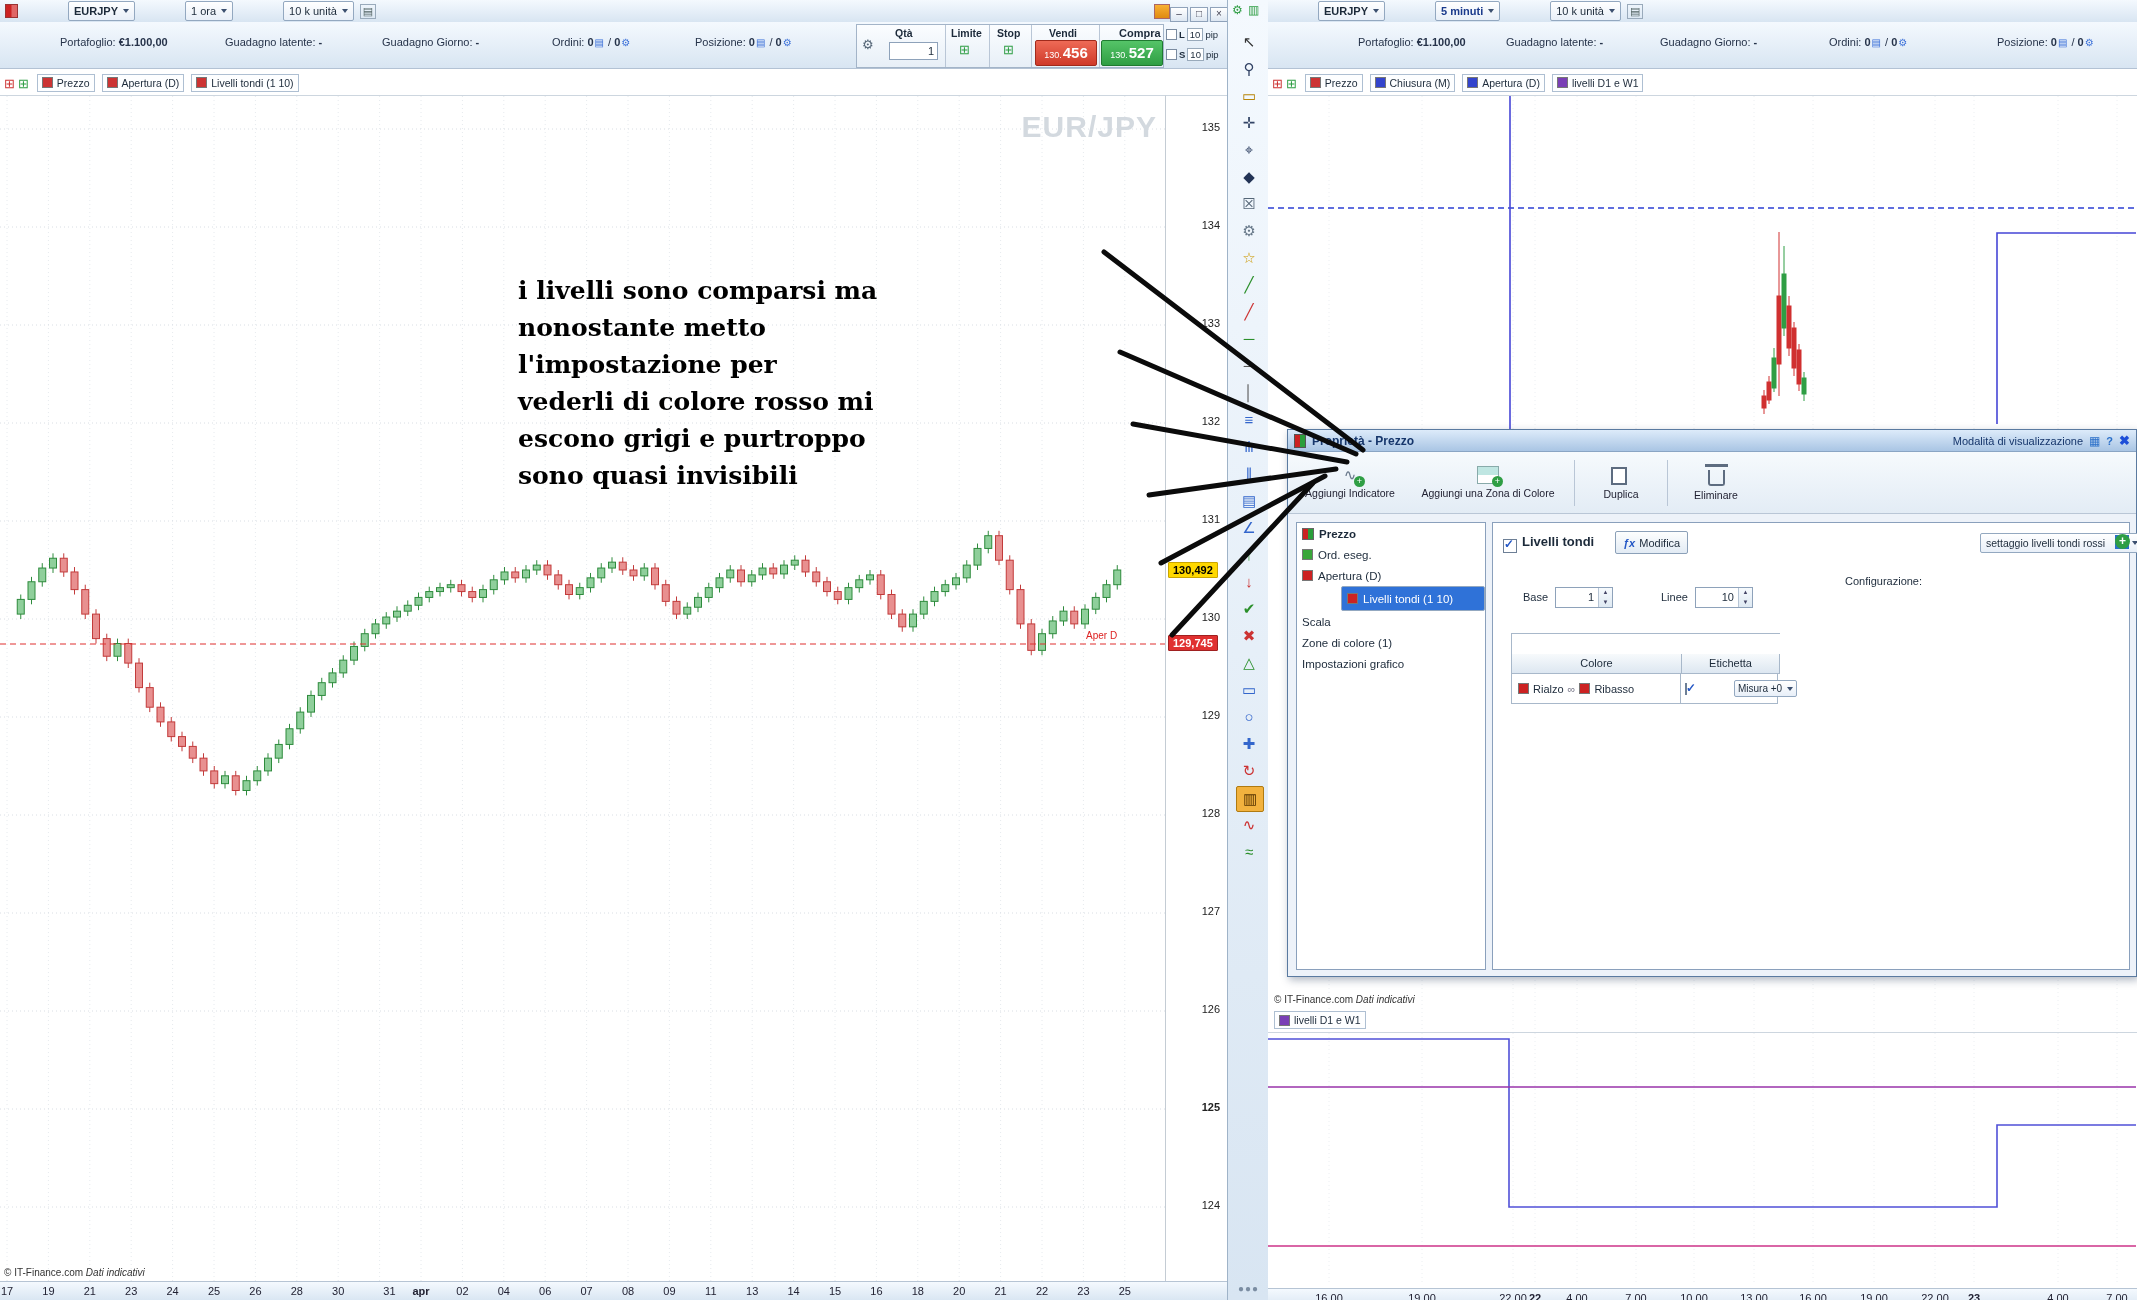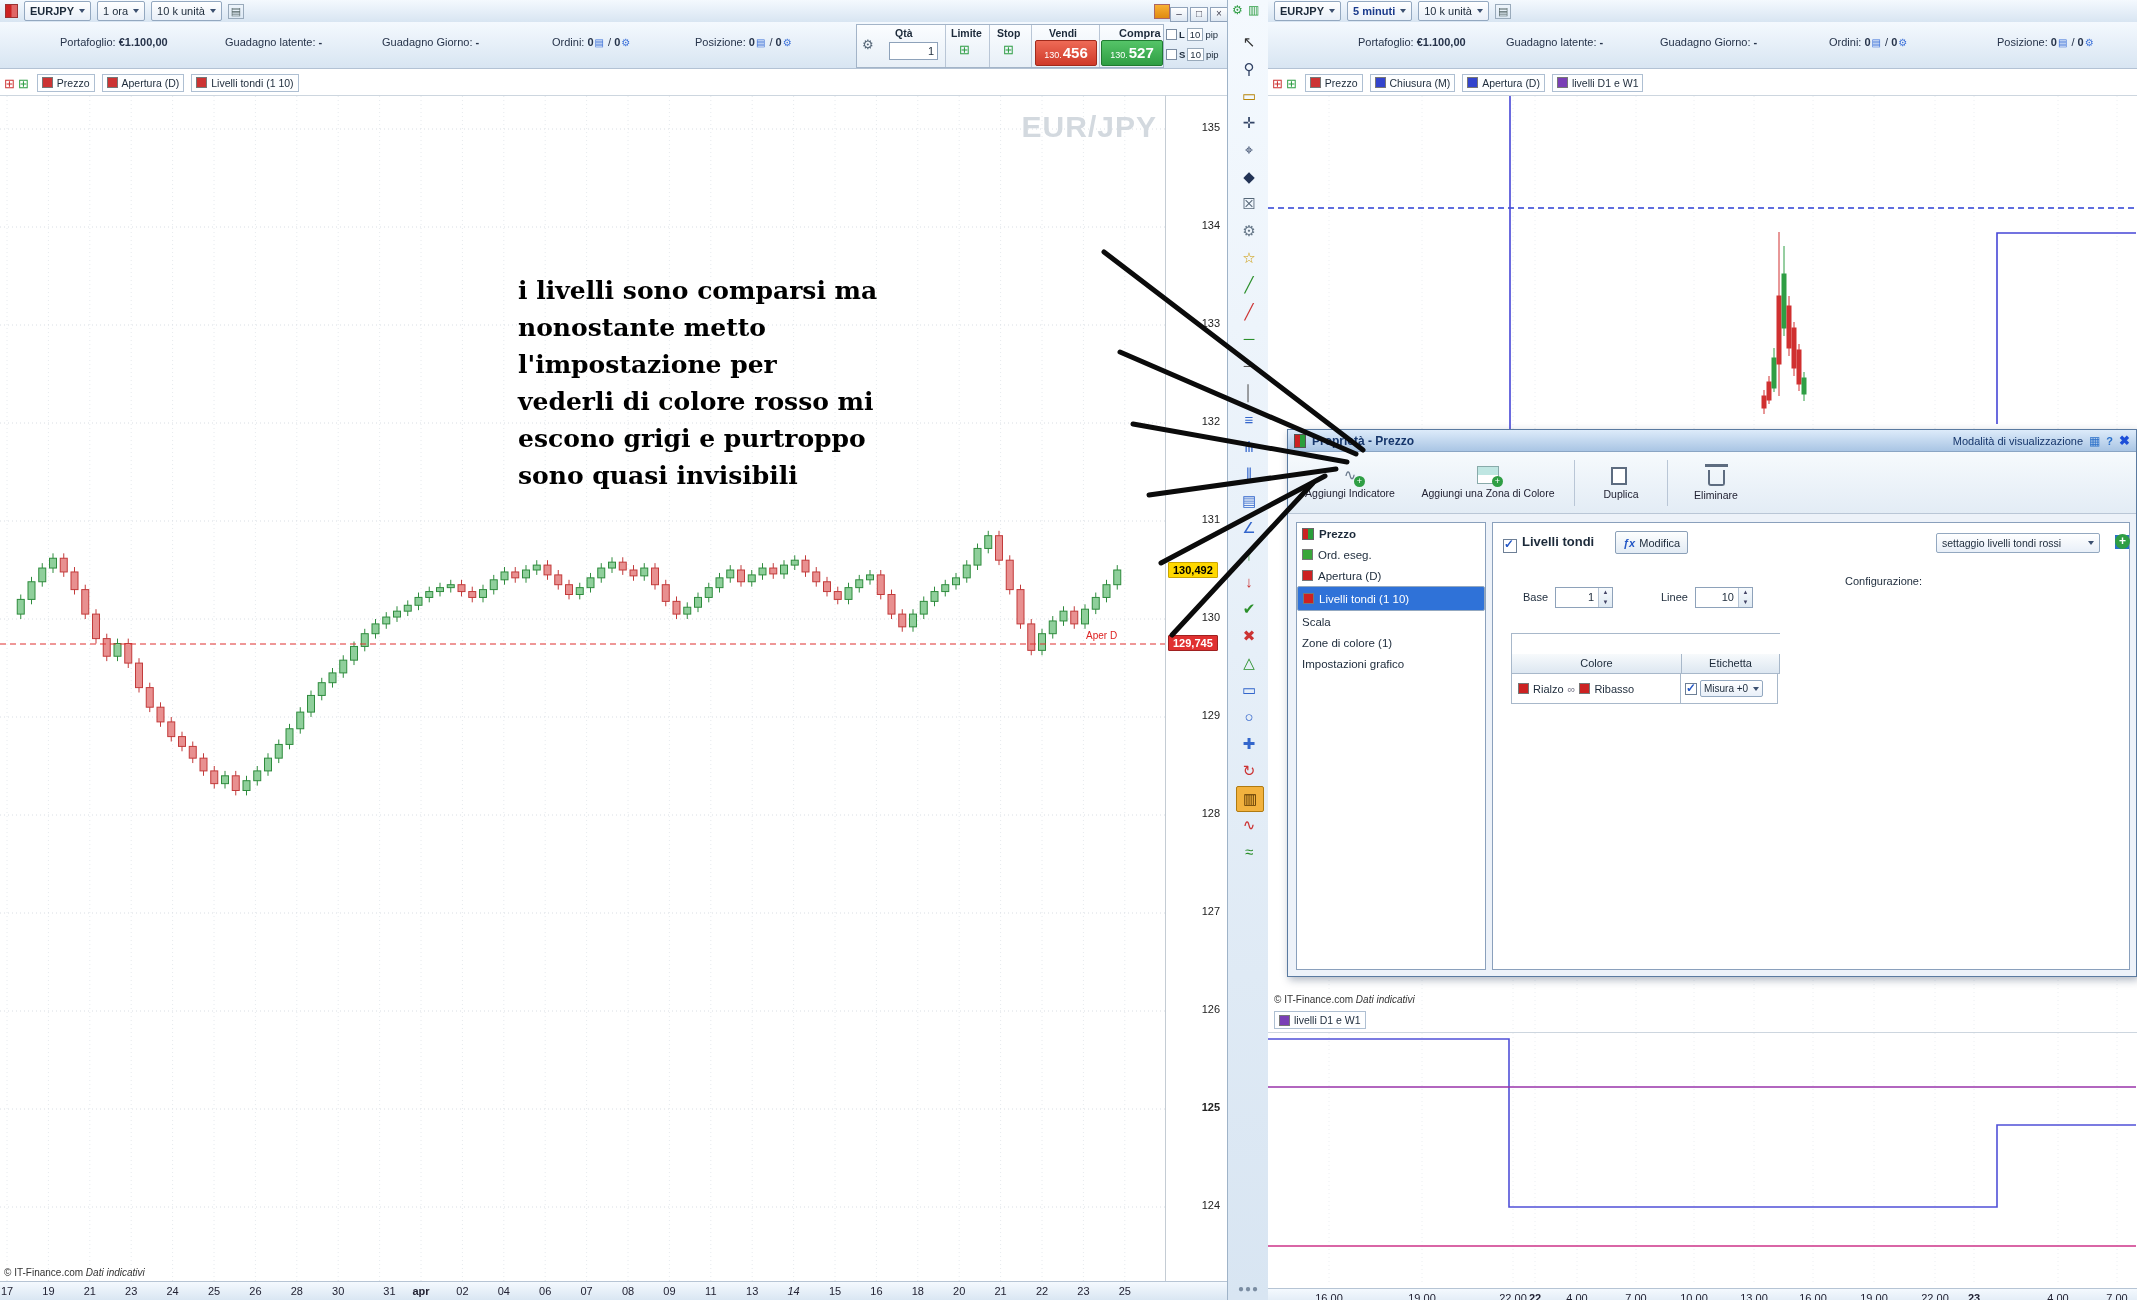--- a/index.html
+++ b/index.html
@@ -2,21 +2,21 @@
 <html><head>
 <meta charset="utf-8">
 <style>
   html,body{margin:0;padding:0;}
   body{width:2137px;height:1300px;position:relative;overflow:hidden;
        font-family:"Liberation Sans",sans-serif;background:#dfe8f2;color:#1c2a3a;}
   .abs{position:absolute;}
   .chrome{background:linear-gradient(#f4f9fe,#d8e5f2);}
   .win{box-sizing:border-box;}
   .sel{display:inline-flex;align-items:center;gap:5px;background:linear-gradient(#ffffff,#e8eff8);
-       border:1px solid #93a8c0;border-radius:2px;padding:1px 5px;height:16px;font-size:11px;white-space:nowrap;}
+       border:1px solid #93a8c0;border-radius:2px;padding:1px 5px;height:16px;font-size:11px;white-space:nowrap;margin-left:44px;}
   .caret{width:0;height:0;border-left:3.5px solid transparent;border-right:3.5px solid transparent;border-top:4.5px solid #3c5070;}
   .wbtn{display:inline-block;width:16px;height:13px;border:1px solid #8fa2ba;background:linear-gradient(#fff,#dde7f2);
         font-size:10px;line-height:11px;text-align:center;color:#445;margin-left:2px;}
   .ticon{position:absolute;left:8px;width:26px;height:24px;text-align:center;font-size:15px;line-height:24px;cursor:pointer;}
   .ticon.selected{background:#f2b23e;border:1px solid #b07a10;border-radius:2px;}
   .chip{display:inline-flex;align-items:center;gap:4px;border:1px solid #aebfd2;background:#fdfeff;
         padding:0 4px;height:16px;font-size:10.5px;margin-right:7px;white-space:nowrap;}
   .sw{display:inline-block;width:9px;height:9px;border:1px solid #777;}
   .acct{position:absolute;top:14px;font-size:11px;color:#26334a;white-space:nowrap;}
   .acct b{font-size:11px;}
@@ -431,21 +431,21 @@
       <span class="xlab" style="left: 363.6px; text-align: right;">31</span>
       <span class="xlab" style="left: 405px; font-weight: bold;">apr</span>
       <span class="xlab" style="left: 446.4px;">02</span>
       <span class="xlab" style="left: 487.8px;">04</span>
       <span class="xlab" style="left: 529.2px;">06</span>
       <span class="xlab" style="left: 570.6px;">07</span>
       <span class="xlab" style="left: 612px;">08</span>
       <span class="xlab" style="left: 653.4px;">09</span>
       <span class="xlab" style="left: 694.8px;">11</span>
       <span class="xlab" style="left: 736.2px;">13</span>
-      <span class="xlab" style="left: 777.6px; font-style: italic;">14</span>
+      <span class="xlab" style="left: 777.6px;">14</span>
       <span class="xlab" style="left: 819px;">15</span>
       <span class="xlab" style="left: 860.4px;">16</span>
       <span class="xlab" style="left: 901.8px;">18</span>
       <span class="xlab" style="left: 943.2px;">20</span>
       <span class="xlab" style="left: 984.6px;">21</span>
       <span class="xlab" style="left: 1026px;">22</span>
       <span class="xlab" style="left: 1067.4px;">23</span>
       <span class="xlab" style="left: 1108.8px;">25</span>
     </div>
 </section>

